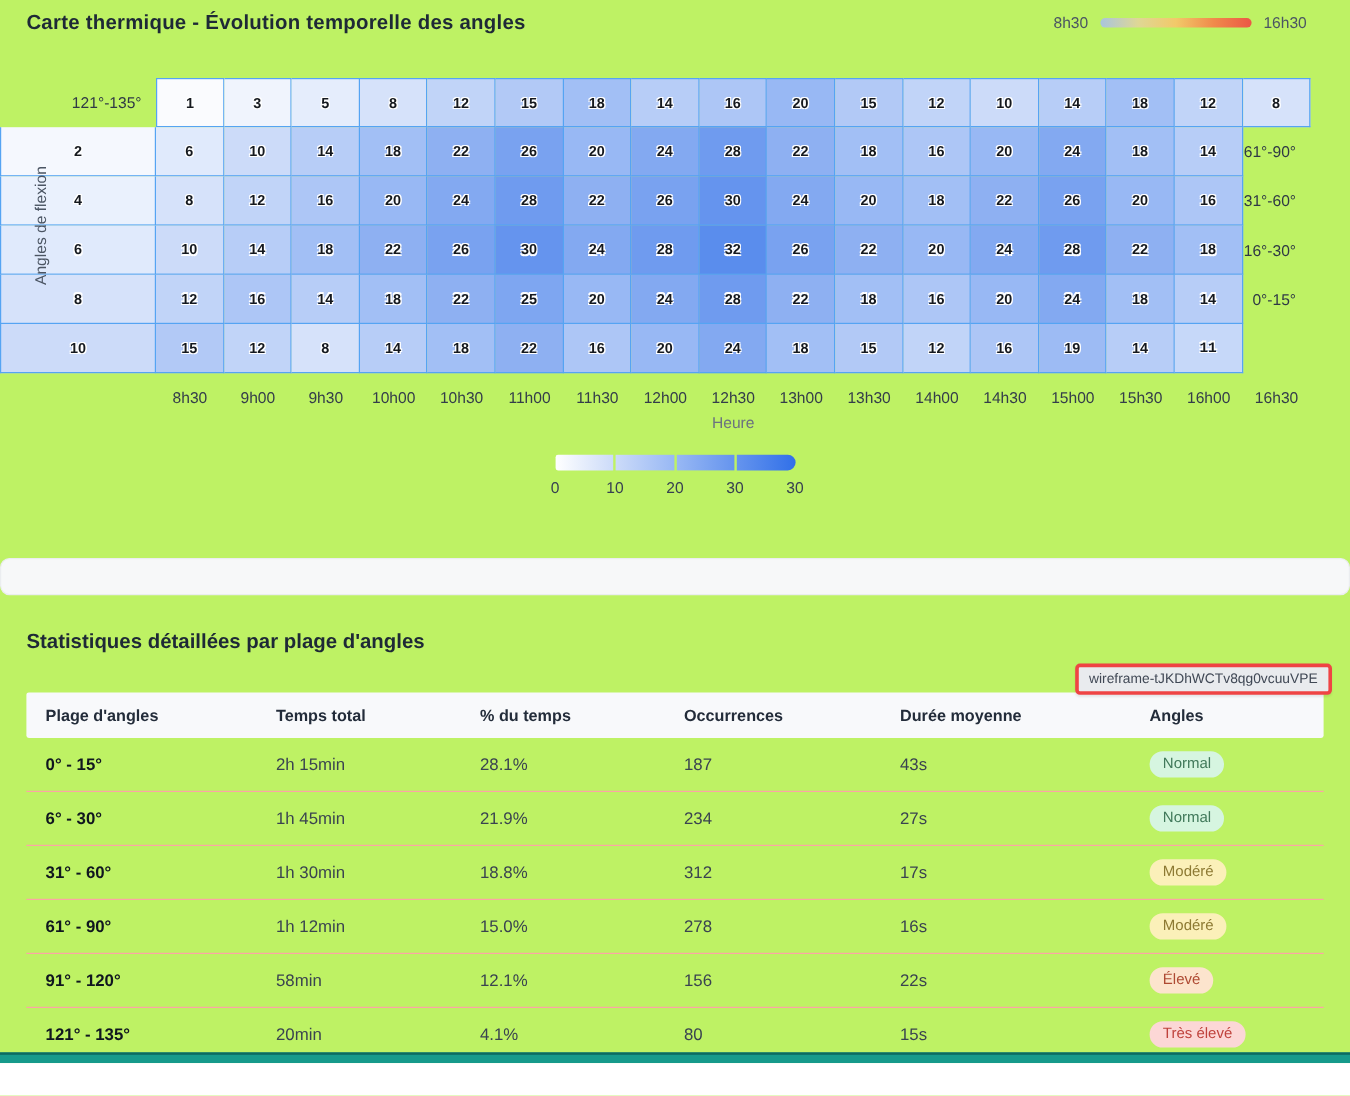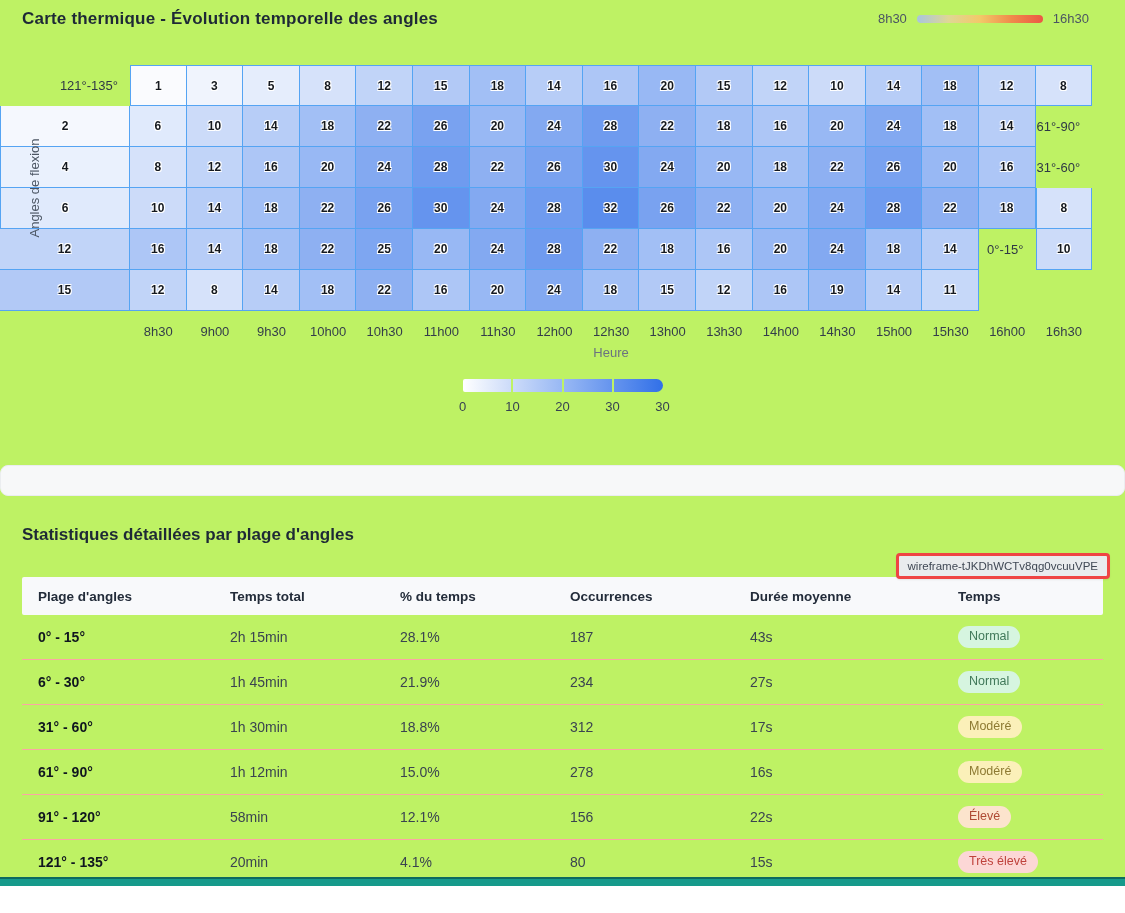--- a/index.html
+++ b/index.html
@@ -142,20 +142,21 @@
         <div class="hm-cell" style="background: rgb(131, 169, 241);">24</div>
         <div class="hm-cell" style="background: rgb(111, 155, 239);">28</div>
         <div class="hm-cell" style="background: rgb(90, 141, 237);">32</div>
         <div class="hm-cell" style="background: rgb(121, 162, 240);">26</div>
         <div class="hm-cell" style="background: rgb(142, 176, 242);">22</div>
         <div class="hm-cell" style="background: rgb(152, 184, 244);">20</div>
         <div class="hm-cell" style="background: rgb(131, 169, 241);">24</div>
         <div class="hm-cell" style="background: rgb(111, 155, 239);">28</div>
         <div class="hm-cell" style="background: rgb(142, 176, 242);">22</div>
         <div class="hm-cell" style="background: rgb(162, 191, 245);">18</div>
+        <div class="hm-ylab">16°-30°</div>
         <div class="hm-cell first-col" style="background: rgb(214, 226, 250);">8</div>
         <div class="hm-cell" style="background: rgb(193, 212, 248);">12</div>
         <div class="hm-cell" style="background: rgb(173, 198, 246);">16</div>
         <div class="hm-cell" style="background: rgb(183, 205, 247);">14</div>
         <div class="hm-cell" style="background: rgb(162, 191, 245);">18</div>
         <div class="hm-cell" style="background: rgb(142, 176, 242);">22</div>
         <div class="hm-cell" style="background: rgb(126, 166, 241);">25</div>
         <div class="hm-cell" style="background: rgb(152, 184, 244);">20</div>
         <div class="hm-cell" style="background: rgb(131, 169, 241);">24</div>
         <div class="hm-cell" style="background: rgb(111, 155, 239);">28</div>
@@ -176,21 +177,21 @@
         <div class="hm-cell" style="background: rgb(142, 176, 242);">22</div>
         <div class="hm-cell" style="background: rgb(173, 198, 246);">16</div>
         <div class="hm-cell" style="background: rgb(152, 184, 244);">20</div>
         <div class="hm-cell" style="background: rgb(131, 169, 241);">24</div>
         <div class="hm-cell" style="background: rgb(162, 191, 245);">18</div>
         <div class="hm-cell" style="background: rgb(178, 201, 246);">15</div>
         <div class="hm-cell" style="background: rgb(193, 212, 248);">12</div>
         <div class="hm-cell" style="background: rgb(173, 198, 246);">16</div>
         <div class="hm-cell" style="background: rgb(157, 187, 244);">19</div>
         <div class="hm-cell" style="background: rgb(183, 205, 247);">14</div>
-        <div class="hm-cell" style="background: rgb(198, 216, 249);">11</div>
+        <div class="hm-cell" style="background: rgb(198, 216, 249); font-family: Liberation Mono, monospace;">11</div>
       </div>
     <div class="hm-grid hm-xlabels" id="hm-xlabels">
         <div></div>
         <div class="hm-xlab">8h30</div>
         <div class="hm-xlab">9h00</div>
         <div class="hm-xlab">9h30</div>
         <div class="hm-xlab">10h00</div>
         <div class="hm-xlab">10h30</div>
         <div class="hm-xlab">11h00</div>
         <div class="hm-xlab">11h30</div>
@@ -227,21 +228,21 @@
 
   <section class="stats-section">
     <h2>Statistiques détaillées par plage d'angles</h2>
     <div class="table">
       <div class="t-row t-head" id="t-head">
           <div class="t-cell">Plage d'angles</div>
           <div class="t-cell">Temps total</div>
           <div class="t-cell">% du temps</div>
           <div class="t-cell">Occurrences</div>
           <div class="t-cell">Durée moyenne</div>
-          <div class="t-cell">Temps</div>
+          <div class="t-cell">Angles</div>
         </div>
       <div id="t-body">
           <div class="t-row t-body-row">
             <div class="t-cell range">0° - 15°</div>
             <div class="t-cell">2h 15min</div>
             <div class="t-cell">28.1%</div>
             <div class="t-cell">187</div>
             <div class="t-cell">43s</div>
             <div class="t-cell"><span class="badge" style="background: rgb(214, 245, 224); color: rgb(65, 121, 90);">Normal</span></div>
           </div>

